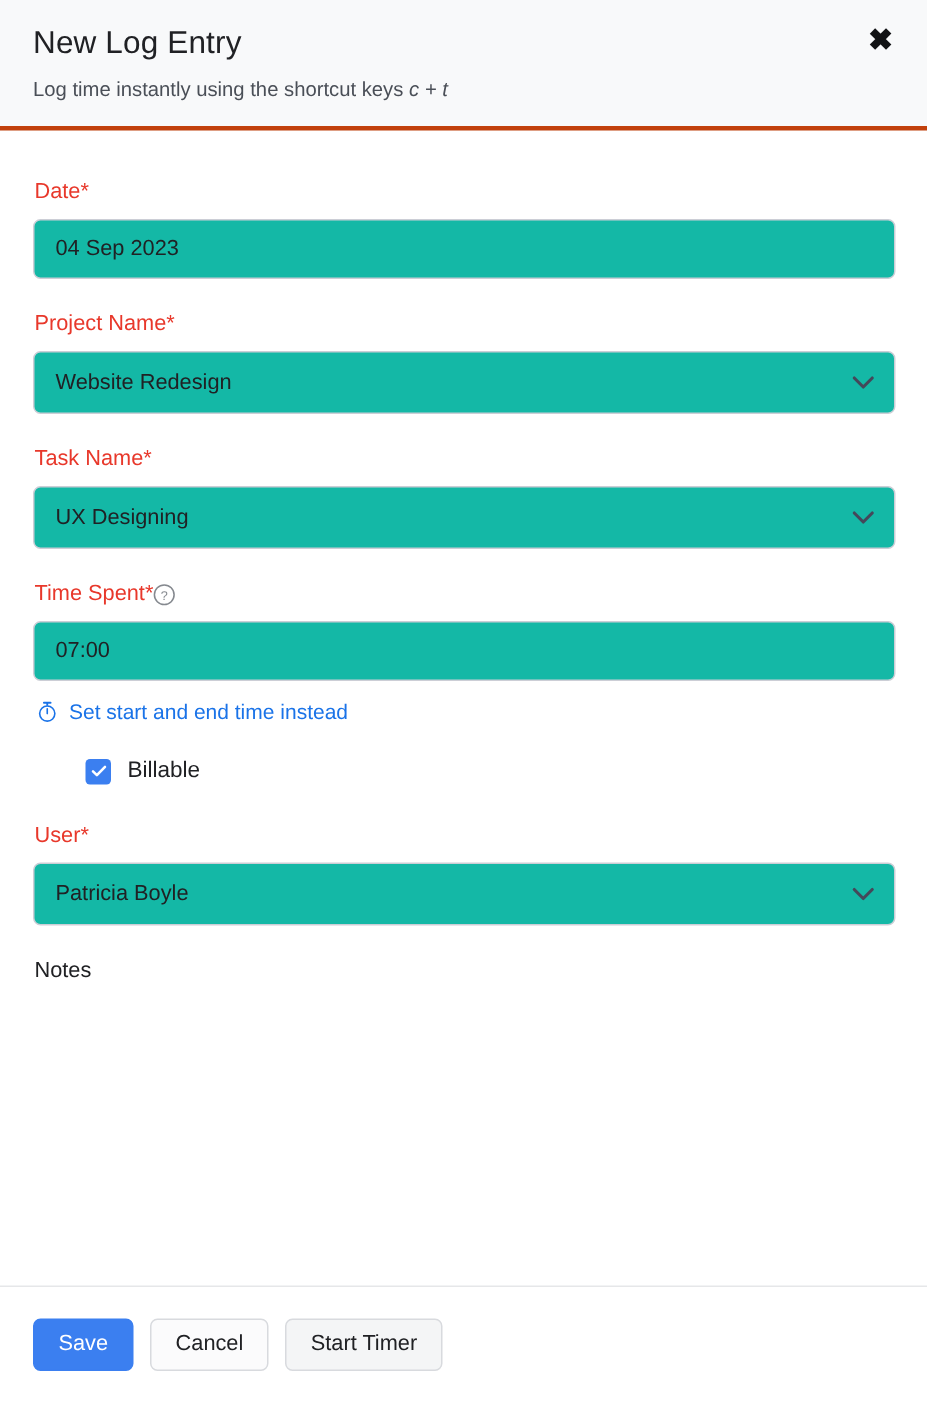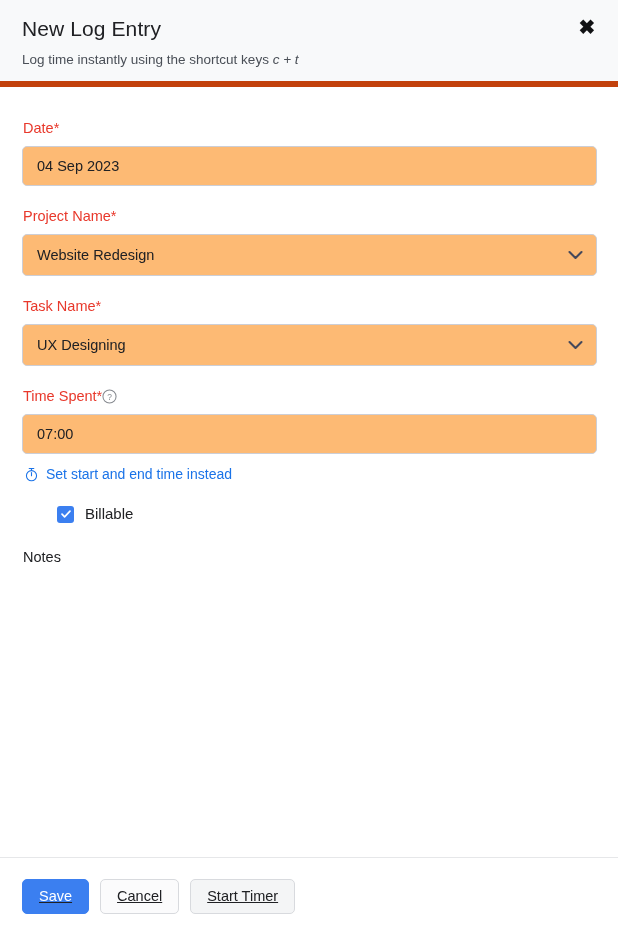--- a/index.html
+++ b/index.html
@@ -19,21 +19,21 @@
     height: 944px;
     display: flex;
     flex-direction: column;
     background: #ffffff;
     box-sizing: border-box;
   }
 
   
   .header {
     background: #f8f9fa;
-    border-bottom: 6px solid #c2410c;
+    border-bottom: 3px solid #c2410c;
     padding: 16px 22px 18px 22px;
     position: relative;
     box-sizing: border-box;
     height: 87px;
     flex: 0 0 auto;
   }
   .header-title {
     font-size: 21px;
     font-weight: normal;
     color: #202124;
@@ -106,21 +106,21 @@
     justify-content: center;
     cursor: pointer;
   }
 
   .control {
     width: 575px;
     height: 40px;
     box-sizing: border-box;
     border: 1px solid #ccced6;
     border-radius: 5px;
-    background: #fdba74;
+    background: #14b8a6;
     font-family: "Liberation Sans", sans-serif;
     font-size: 14.5px;
     color: #202124;
     padding: 0 14px;
     display: flex;
     align-items: center;
     position: relative;
   }
   .control.select {
     height: 42px;
@@ -204,21 +204,20 @@
   
   .footer {
     flex: 0 0 auto;
     border-top: 1px solid #e6e7e9;
     padding: 21px 22px 6px 22px;
     box-sizing: border-box;
     display: flex;
     gap: 11px;
     background: #ffffff;
     height: 87px;
-    text-decoration: underline;
   }
   .btn {
     font-family: "Liberation Sans", sans-serif;
     font-size: 14.5px;
     border-radius: 5px;
     padding: 0 16px;
     height: 35px;
     line-height: 33px;
     cursor: pointer;
     box-sizing: border-box;
@@ -312,20 +311,31 @@
 
     <div class="checkbox-row">
       <span class="checkbox">
         <svg width="12" height="12" viewBox="0 0 12 12">
             <path d="M2 6.2 L4.6 8.8 L10 3.2" stroke="#ffffff" stroke-width="1.7" fill="none" stroke-linecap="round" stroke-linejoin="round"></path>
           </svg>
       </span>
       <span class="checkbox-label">Billable</span>
     </div>
 
+    <div class="field">
+      <label class="field-label required">User*</label>
+      <div class="control select">
+        <span>Patricia Boyle</span>
+        <span class="chev">
+          <svg width="15" height="10" viewBox="0 0 15 10">
+              <path d="M1.5 2 L7.5 8 L13.5 2" stroke="#44485a" stroke-width="2.1" fill="none" stroke-linecap="round" stroke-linejoin="round"></path>
+            </svg>
+        </span>
+      </div>
+    </div>
 
     <div class="field">
       <label class="field-label">Notes</label>
     </div>
 
   </div>
 
   <div class="footer">
     <button class="btn btn-primary">Save</button>
     <button class="btn btn-tertiary">Cancel</button>

